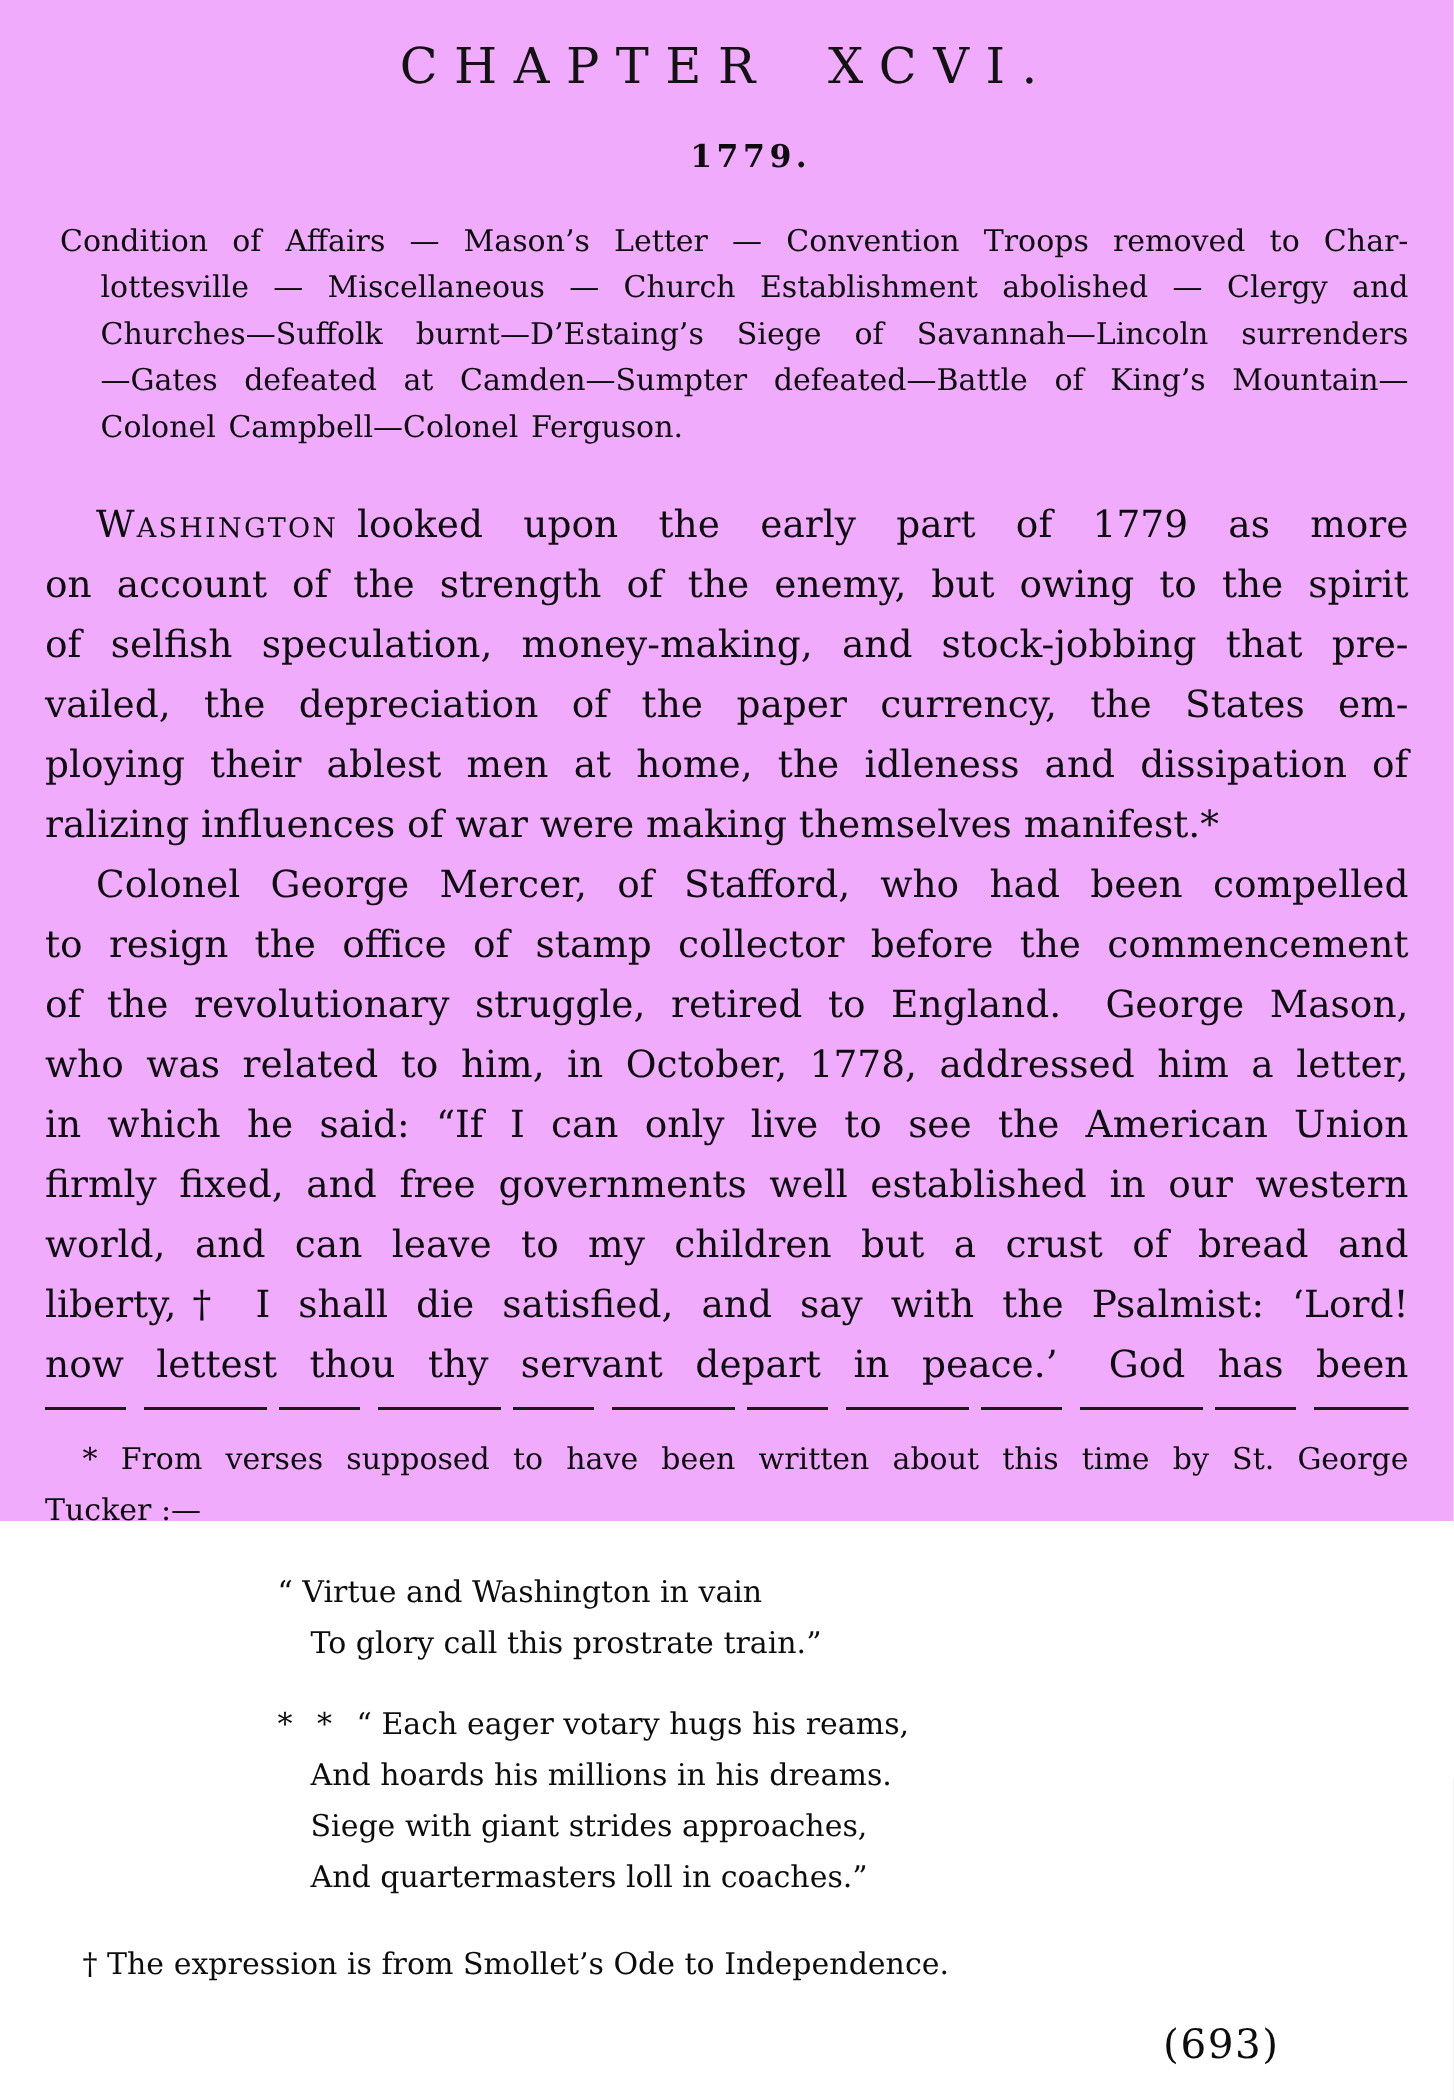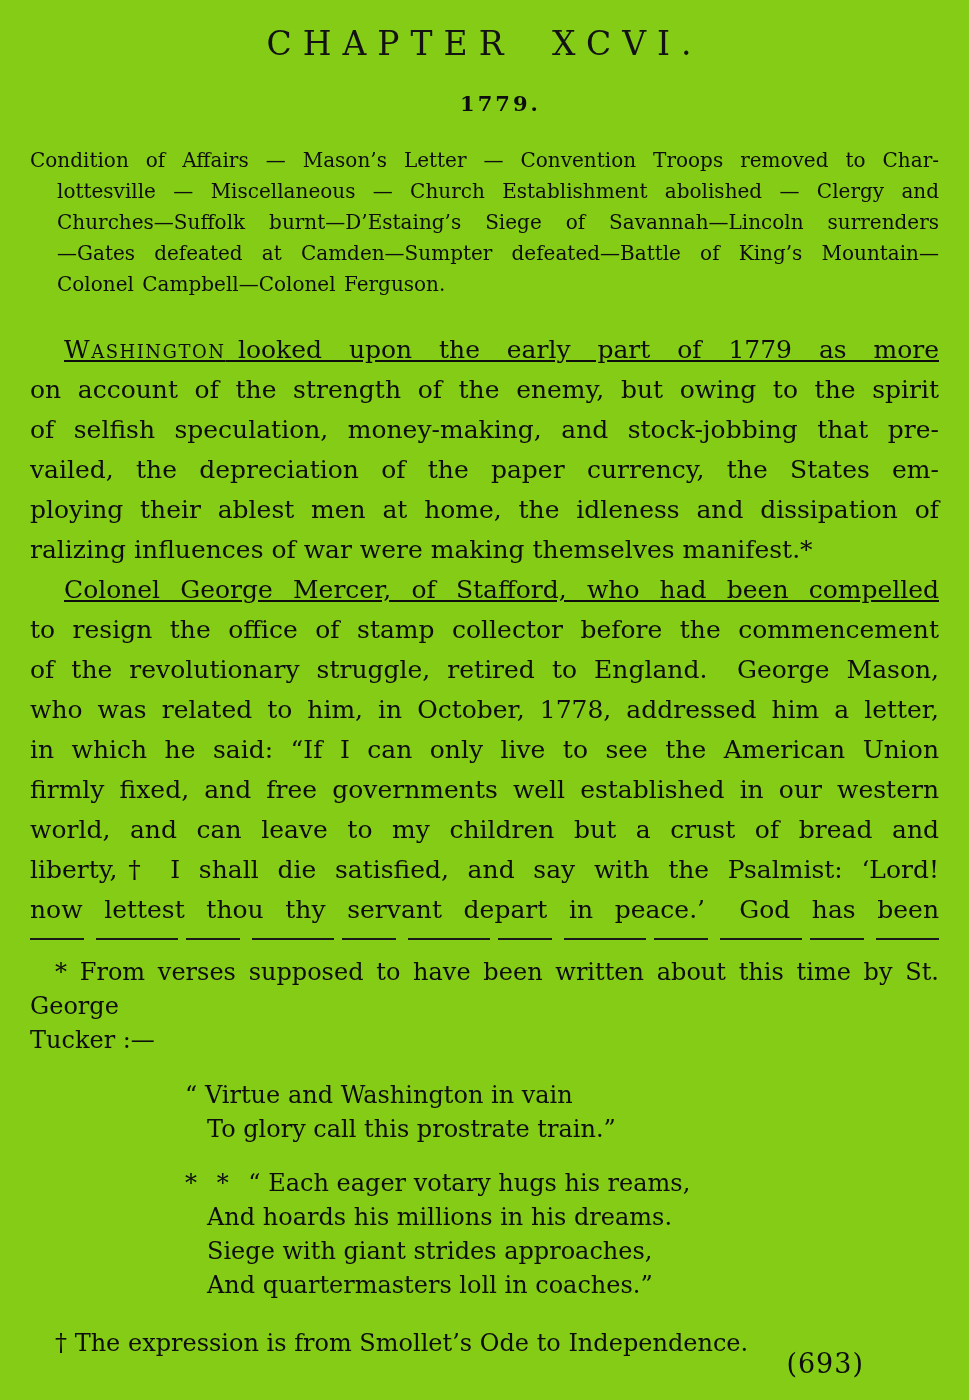--- a/index.html
+++ b/index.html
@@ -6,97 +6,97 @@
   html, body { background: #ffffff; }
   body {
     width: 969px; height: 1400px;
     font-family: "DejaVu Serif", "Liberation Serif", serif;
     color: #0d0d0d;
     position: relative;
     overflow: hidden;
   }
   .page {
     position: relative;
-    width: 969px; height: 1400px;
-    background: #84cc16;
+    width: 969px; height: 1014px;
+    background: #f0abfc;
   }
   .chapter-heading {
     text-align: center;
     padding-top: 24px;
     font-size: 33px;
     font-weight: normal;
     letter-spacing: 11px;
     word-spacing: 16px;
     color: #121212;
   }
   .year-heading {
     text-align: center;
     margin-top: 28px;
     font-size: 21px;
     font-weight: bold;
     letter-spacing: 3px;
     margin-left: 32px;
   }
   .synopsis {
-    margin: 29px 30px 0 30px;
+    margin: 29px 30px 0 40px;
     font-size: 20px;
   }
   .synopsis .syn-line {
     line-height: 31px;
     text-align: justify;
     text-align-last: justify;
     word-spacing: 2px;
   }
   .synopsis .syn-line.indented { margin-left: 27px; }
   .synopsis .syn-line.final { text-align-last: left; }
   .body-text {
     margin: 30px 30px 0 30px;
     font-size: 25px;
   }
   .bline {
     line-height: 40px;
     text-align: justify;
     text-align-last: justify;
   }
   .bline.para-end { text-align-last: left; }
-  .bline.first-line { text-indent: 34px; text-decoration: underline; }
+  .bline.first-line { text-indent: 34px; }
   .lead-word {
     font-variant: small-caps;
     letter-spacing: 1.5px;
   }
   .footnote-rule {
     margin: 8px 30px 0 30px;
     height: 2px;
     background: repeating-linear-gradient(90deg,
       #1a1a1a 0 54px, rgba(0,0,0,0) 54px 66px,
       #1a1a1a 66px 148px, rgba(0,0,0,0) 148px 156px);
   }
   .footnotes {
     margin: 15px 30px 0 30px;
-    font-size: 24px;
+    font-size: 20px;
   }
   .fn-line { line-height: 34px; }
   .fn-first {
     text-indent: 25px;
     text-align: justify;
     text-align-last: justify;
   }
   .verse { margin-left: 155px; }
   .verse.verse-1 { margin-top: 21px; }
   .verse.verse-2 { margin-top: 20px; }
   .verse .v-line { line-height: 34px; }
   .verse .v-follow { margin-left: 22px; }
   .fn-dagger {
     margin-top: 24px;
     text-indent: 25px;
     line-height: 34px;
   }
   .page-number {
     position: absolute;
-    right: 105px;
+    right: 116px;
     top: 1348px;
     font-size: 27px;
     letter-spacing: 1px;
   }
 </style>
 </head>
 <body>
 
 <div class="page">
 

